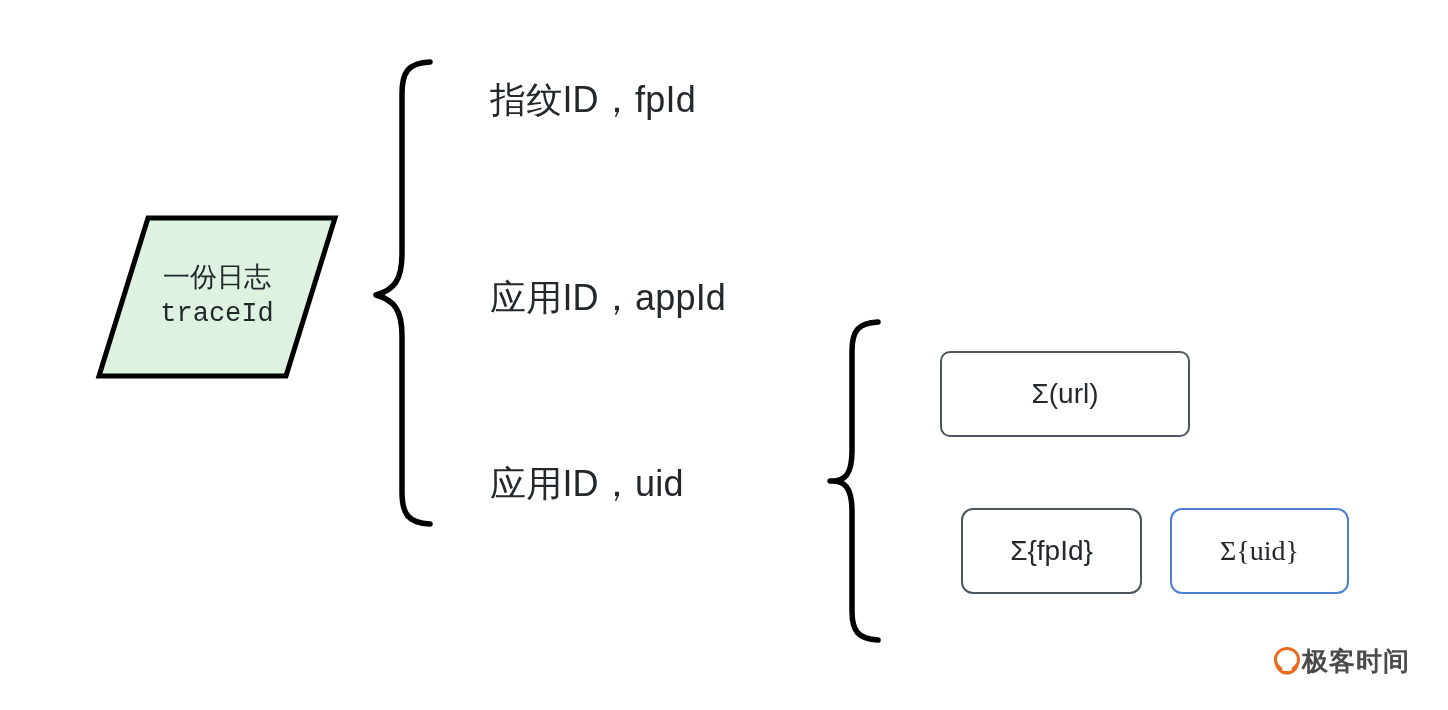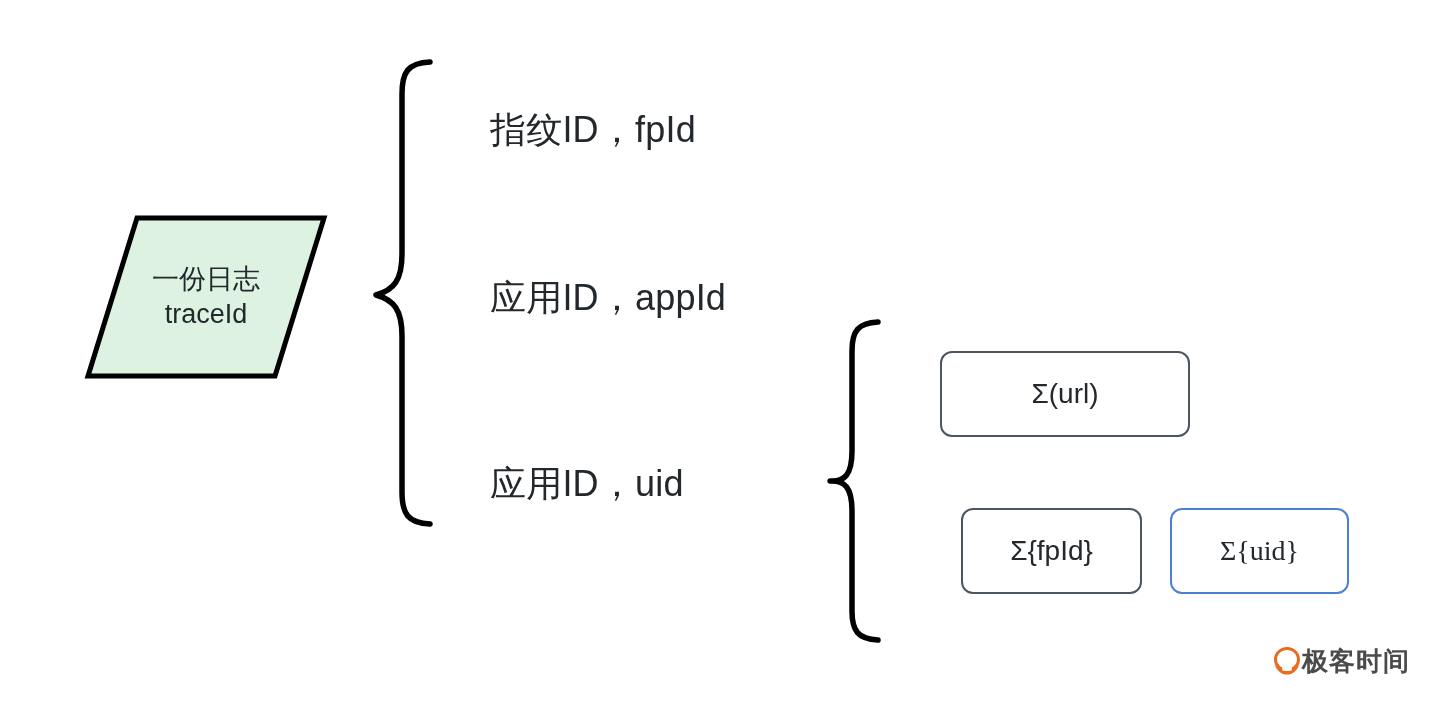--- a/index.html
+++ b/index.html
@@ -17,24 +17,25 @@
   }
 
   .canvas {
     position: absolute;
     inset: 0;
   }
 
   
   .node-parallelogram {
     position: absolute;
-    left: 82px;
+    left: 93px;
     top: 212px;
     width: 248px;
     height: 170px;
+    font-family: Liberation Mono, monospace;
   }
   .node-parallelogram svg {
     position: absolute;
     inset: 0;
     display: block;
   }
   .node-parallelogram .node-label {
     position: absolute;
     left: 0;
     top: 0;
@@ -63,41 +64,41 @@
 
   
   .attr-label {
     position: absolute;
     font-size: 36px;
     letter-spacing: 0.2px;
     white-space: nowrap;
     color: #23282d;
     line-height: 1;
   }
-  .attr-0 { left: 490px; top: 82px; margin-top: 30px; }
+  .attr-0 { left: 490px; top: 82px; }
   .attr-1 { left: 490px; top: 280px; }
   .attr-2 { left: 490px; top: 466px; }
 
   
   .agg-box {
     position: absolute;
     box-sizing: border-box;
     background: #ffffff;
     border: 2px solid #4d565e;
     border-radius: 12px;
     display: flex;
     align-items: center;
     justify-content: center;
     font-size: 28px;
     color: #23282d;
   }
   .agg-box.accent {
     border-color: #4d7fd4;
   }
-  .box-url  { left: 940px; top: 351px; width: 250px; height: 86px; }
+  .box-url  { left: 940px; top: 351px; width: 250px; height: 86px; border-radius: 10px; }
   .box-fpid { left: 940px; top: 508px; width: 181px; height: 86px; margin-left: 21px; }
   .box-uid  { left: 1170px; top: 508px; width: 179px; height: 86px; font-family: Liberation Serif, serif; }
 
   
   .watermark {
     position: absolute;
     left: 1272px;
     top: 646px;
     display: flex;
     align-items: center;

